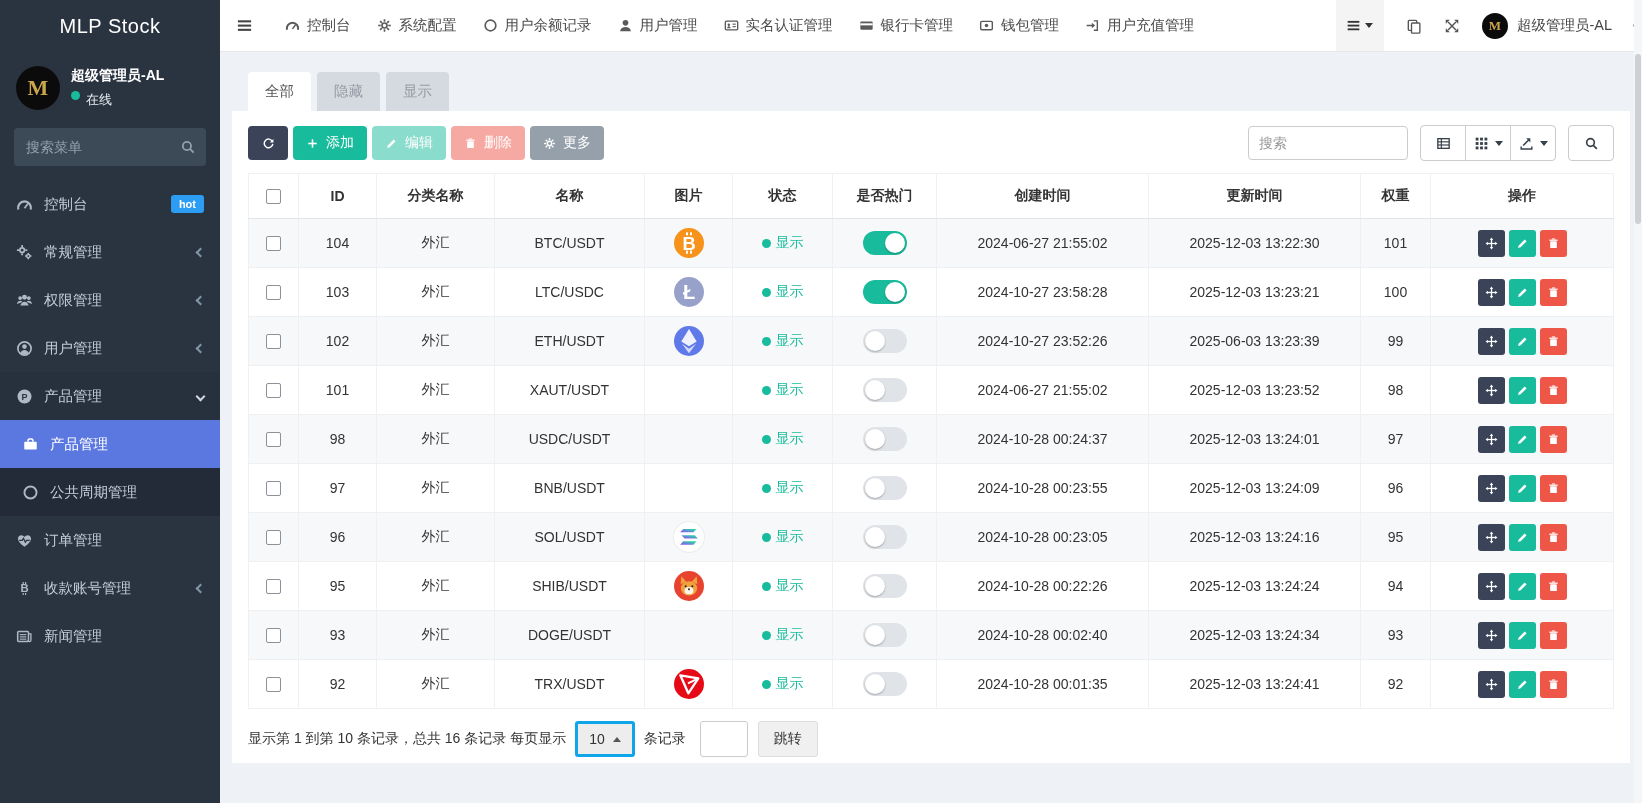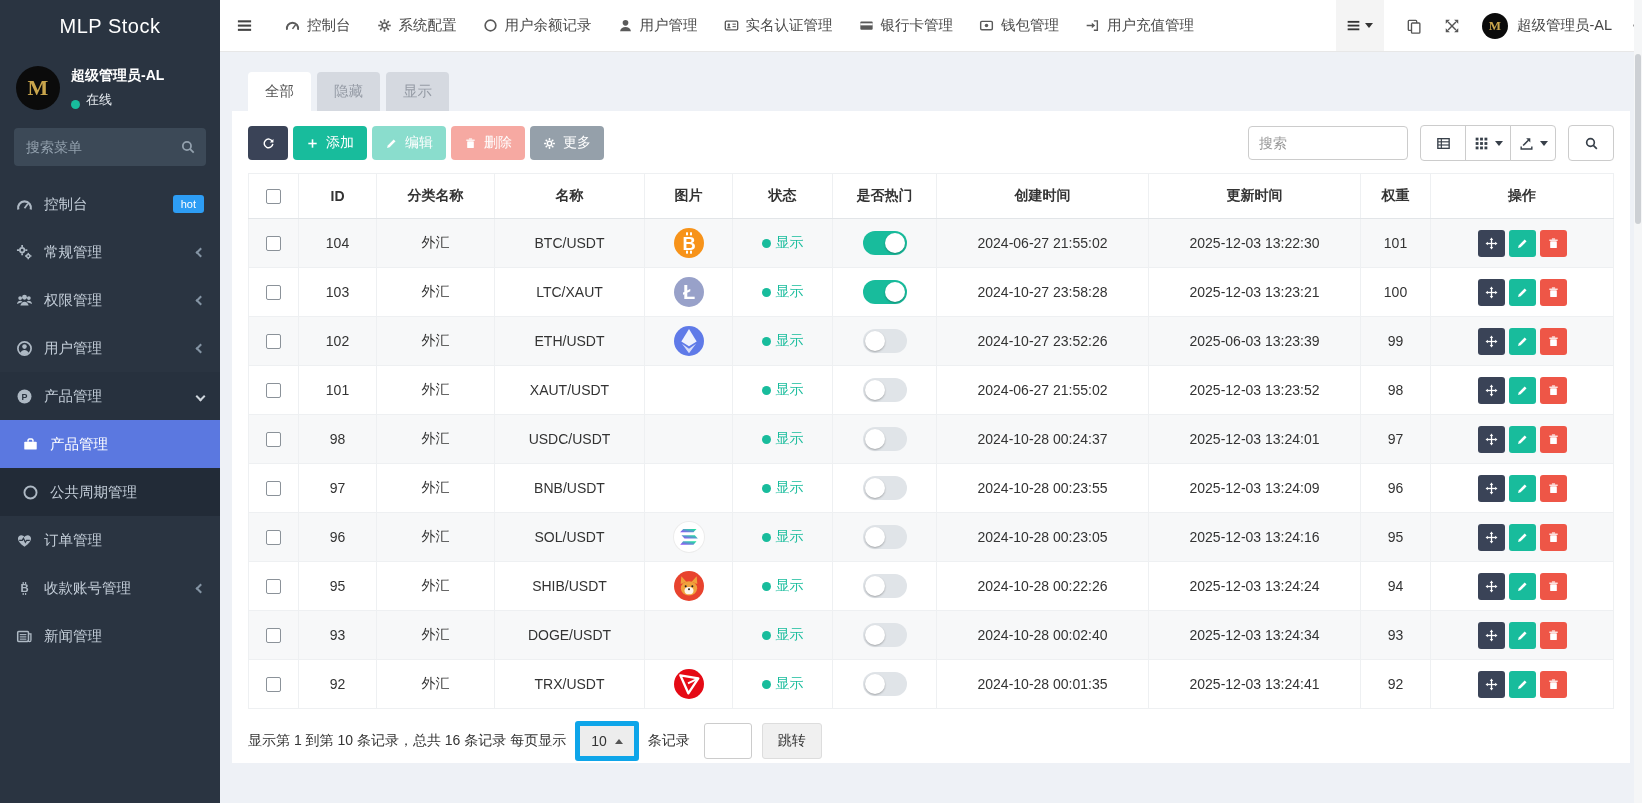--- a/index.html
+++ b/index.html
@@ -8,34 +8,34 @@
   .app{display:flex;width:1642px;height:803px;position:relative}
   svg{fill:currentColor}
   .ic{width:16px;height:16px;flex:0 0 auto}
 
   
   .sidebar{flex:0 0 220px;width:220px;background:#2a3441;color:#c3cdd8;overflow:hidden}
   .brand{height:52px;line-height:52px;text-align:center;color:#fff;font-size:20px;letter-spacing:.5px}
   .userpanel{display:flex;gap:11px;padding:14px 16px 8px;align-items:center}
   .avatar{width:44px;height:44px;border-radius:50%;background:#0b0b0b;color:#c9a54c;display:flex;align-items:center;justify-content:center;font-family:"Liberation Serif","DejaVu Serif",serif;font-weight:bold;font-size:22px;flex:0 0 44px}
   .uname{color:#fff;font-weight:bold;font-size:14px;margin-bottom:6px}
-  .ustatus{font-size:13px;color:#e8edf2;display:flex;align-items:flex-end;gap:6px}
+  .ustatus{font-size:13px;color:#e8edf2;display:flex;align-items:flex-start;gap:6px}
   .gdot{width:9px;height:9px;border-radius:50%;background:#18bc9c;display:inline-block}
   .side-search{margin:10px 14px 14px;position:relative}
   .side-search input{width:100%;height:38px;background:#3c4957;border:none;border-radius:4px;color:#dfe6ec;padding:0 34px 0 12px;font-size:14px;outline:none}
   .side-search input::placeholder{color:#93a1ae}
   .side-search .ic{position:absolute;right:10px;top:11px;color:#93a1ae}
   .smenu-item{height:48px;display:flex;align-items:center;padding:0 16px;font-size:14.5px;cursor:pointer}
   .smenu-item .ic{width:17px;height:17px;margin-right:11px;color:#aeb9c4}
   .smenu-item.open{background:#27313e}
   .submenu{background:#222b37}
   .submenu .smenu-item{padding-left:22px}
   .smenu-item.active{background:#5b78e0;color:#fff}
   .smenu-item.active .ic{color:#fff}
-  .badge-hot{margin-left:auto;background:#2d9df4;color:#fff;font-size:11px;font-weight:normal;padding:3px 8px;border-radius:3px}
+  .badge-hot{margin-left:auto;background:#2d9df4;color:#fff;font-size:11px;font-weight:bold;padding:3px 8px;border-radius:3px}
   .chev{margin-left:auto;width:7px;height:7px;border-left:2px solid #8494a4;border-bottom:2px solid #8494a4;flex:0 0 auto}
   .chev.l{transform:rotate(45deg)}
   .chev.d{transform:rotate(-45deg);border-color:#cfd6dd}
 
   
   .main{flex:1;display:flex;flex-direction:column;min-width:0}
   .navbar{height:52px;flex:0 0 52px;background:#fff;display:flex;align-items:center;border-bottom:1px solid #e7e7e7;overflow:hidden}
   .hamburger{margin:0 6px 0 16px;color:#444;width:17px;height:17px}
   .nav-item{display:flex;align-items:center;gap:7px;margin-left:26px;color:#4a4a4a;font-size:14.5px;cursor:pointer;white-space:nowrap}
   .nav-item .ic{width:15px;height:15px;color:#5a5a5a}
@@ -95,21 +95,21 @@
   .toggle.on .knob{left:auto;right:2px}
   .coin{width:30px;height:30px;border-radius:50%;display:inline-flex;align-items:center;justify-content:center;vertical-align:middle}
   .coin svg{width:30px;height:30px}
   .coin-btc{background:#f7931a}.coin-ltc{background:#98a1c9}.coin-eth{background:#5f7ae8}
   .coin-sol{background:#fff;box-shadow:0 0 0 1px #ececec}.coin-shib{background:#e8432e}.coin-trx{background:#e50a15}
   .abtn{width:27px;height:27px;border-radius:3px;display:inline-flex;align-items:center;justify-content:center;color:#fff;margin:0 2px;border:none;cursor:pointer}
   .abtn .ic{width:13px;height:13px}
   .abtn-navy{background:#3a4357}.abtn-green{background:#18bc9c}.abtn-red{background:#ee5647}
 
   .footerbar{display:flex;align-items:center;padding:12px 16px 20px;font-size:14px;color:#333}
-  .psize{display:inline-flex;align-items:center;gap:8px;border:5px solid #0ea5e9;background:#ededed;border-radius:3px;padding:7px 11px;margin:0 9px;cursor:pointer}
+  .psize{display:inline-flex;align-items:center;gap:8px;border:3px solid #0ea5e9;background:#ededed;border-radius:3px;padding:7px 11px;margin:0 9px;cursor:pointer}
   .pager{margin-left:auto;display:flex;align-items:center}
   .pg{height:36px;min-width:38px;padding:0 14px;border:1px solid #ddd;background:#fff;color:#3a4357;display:flex;align-items:center;justify-content:center;margin-left:-1px;font-size:14px;cursor:pointer}
   .pg.num{padding:0;width:36px;min-width:36px}
   .pg.active{background:#3a4357;color:#fff;border-color:#3a4357}
   .pg:first-child{border-radius:3px 0 0 3px;margin-left:0}
   .pg:last-child{border-radius:0 3px 3px 0}
   .jump-input{width:48px;height:36px;border:1px solid #ccc;border-radius:3px;margin-left:14px;outline:none;padding:0 6px}
   .jump-btn{height:36px;padding:0 15px;border:1px solid #ddd;background:#f0f0f0;border-radius:3px;margin-left:10px;color:#333;font-size:14px;cursor:pointer;font-family:inherit}
 
   .scrollbar{position:absolute;right:0;top:0;bottom:0;width:8px;background:#f5f6f7}
@@ -612,21 +612,21 @@
                     </button><button class="abtn abtn-red">
                       <svg class="ic">
                         <use href="#sym-trash"></use>
                       </svg>
                     </button></td>
                 </tr>
                 <tr>
                   <td><span class="cb"></span></td>
                   <td>103</td>
                   <td>外汇</td>
-                  <td>LTC/XAUT</td>
+                  <td>LTC/USDC</td>
                   <td><span class="coin coin-ltc">
                       <svg class="ic">
                         <use href="#sym-coin-ltc"></use>
                       </svg>
                     </span></td>
                   <td><span class="status">
                       <span class="gdot"></span>
                       <span>显示</span>
                     </span></td>
                   <td><span class="toggle on"><span class="knob"></span></span></td>

